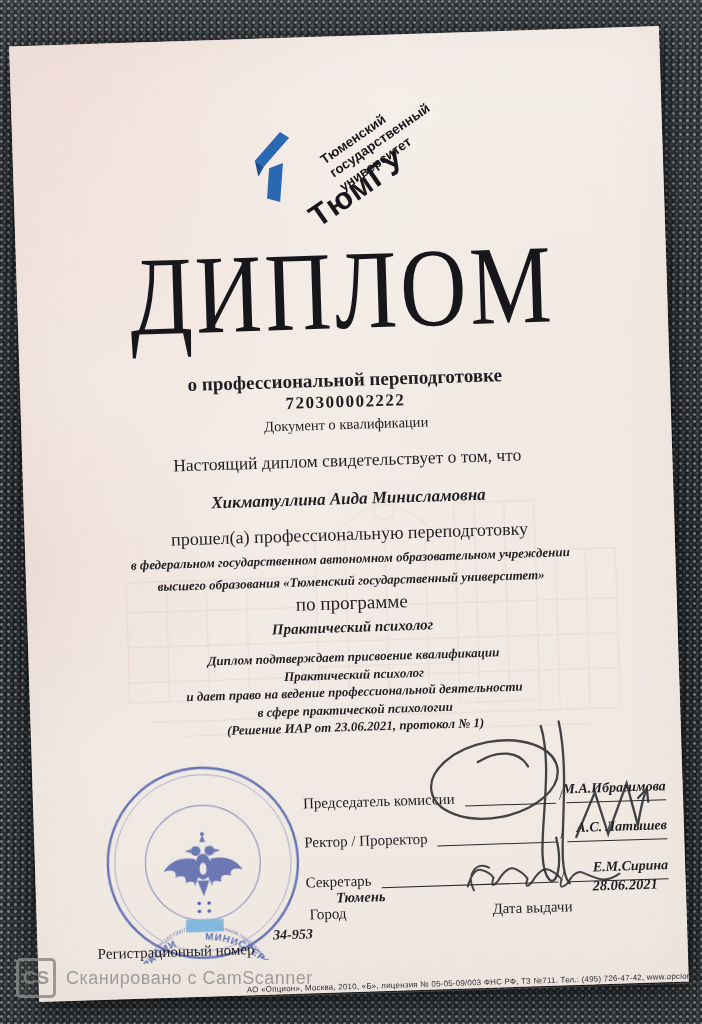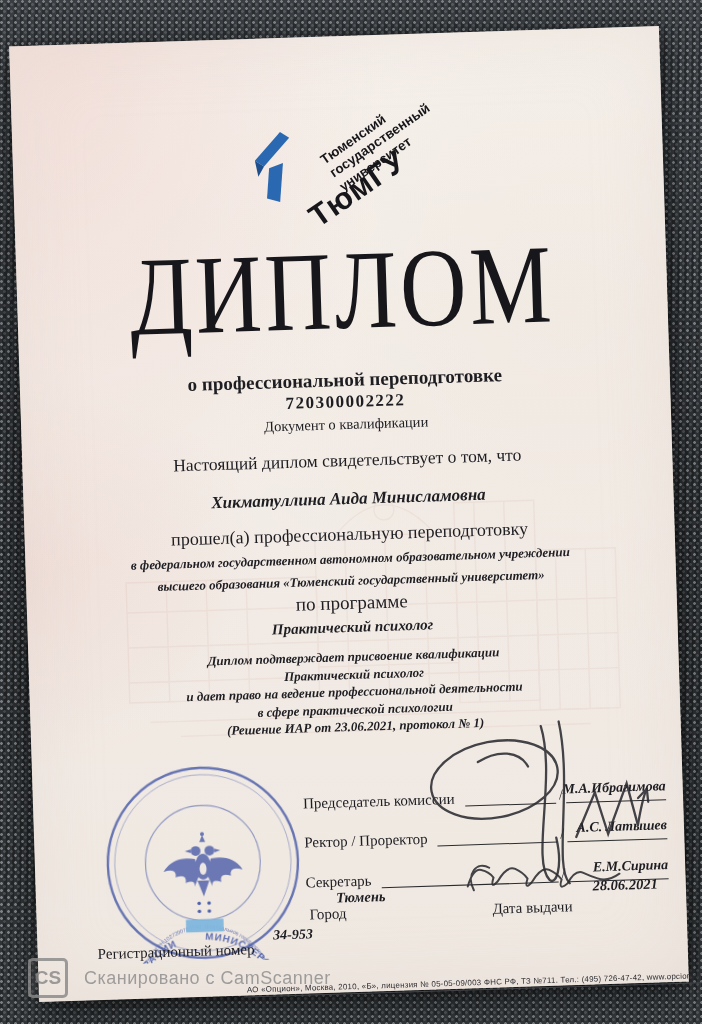--- a/index.html
+++ b/index.html
@@ -63,21 +63,21 @@
   .val{font-size:14.5px;font-weight:bold;font-style:italic;}
   .city-v{left:300px;top:853px;}
   .city-l{left:273px;top:869px;}
   .date-l{left:456px;top:869px;}
   .date-v{right:28px;top:849px;}
   .reg-v{left:236px;top:889px;font-size:14px;}
   .reg-l{left:60px;top:902px;}
   .printer{position:absolute;left:205px;top:946px;font-size:8px;letter-spacing:.2px;color:#2e2e33;
     border-bottom:1px solid #44444a;padding:0 3px 2px;white-space:nowrap;font-family:"Liberation Sans",sans-serif;}
   
-  .cam{position:absolute;left:28px;top:956px;height:44px;display:flex;align-items:center;gap:16px;opacity:.82;}
+  .cam{position:absolute;left:16px;top:956px;height:44px;display:flex;align-items:center;gap:10px;opacity:.82;}
   .cs-icon{width:34px;height:34px;border:3px solid #8a8a8a;border-radius:5px;color:#8a8a8a;
     font-family:"Liberation Sans",sans-serif;font-weight:bold;font-size:19px;
     display:grid;place-items:center;background:rgba(255,255,255,.08);}
   .cs-text{font-family:"Liberation Sans",sans-serif;font-size:18px;color:#8d8d8d;letter-spacing:.5px;white-space:nowrap;}
 </style>
 </head>
 <body>
 
 <div class="photo">
   <div class="paper">

